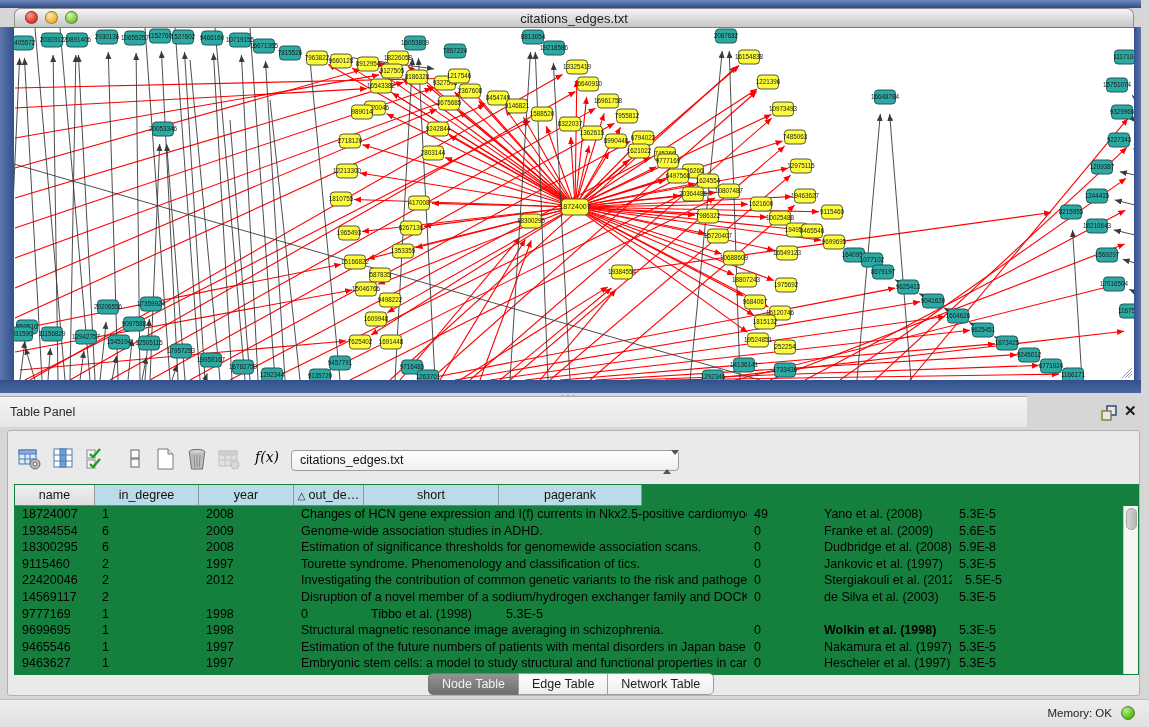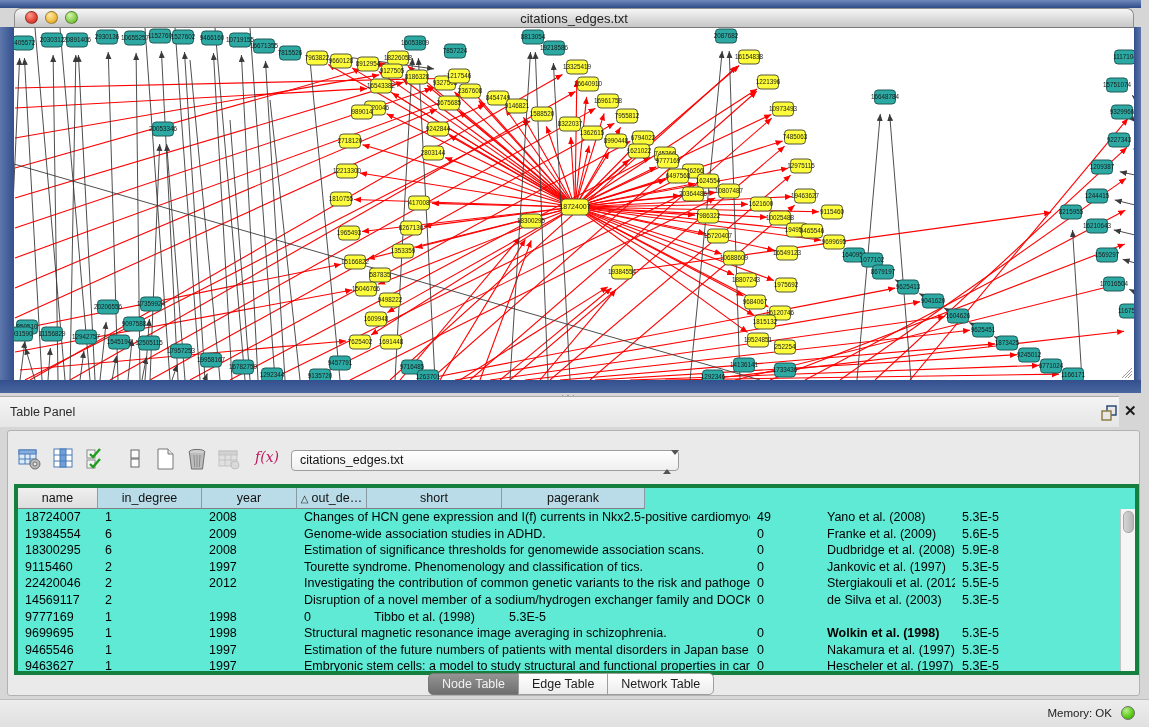--- a/index.html
+++ b/index.html
@@ -28,39 +28,39 @@
   .traffic{position:absolute;top:11px;width:13px;height:13px;border-radius:50%;
     box-sizing:border-box;border:1px solid rgba(0,0,0,.35);}
   .t-red{left:25px;background:radial-gradient(circle at 35% 30%,#ff9a8a,#e04438 60%,#b92b20);}
   .t-yellow{left:45px;background:radial-gradient(circle at 35% 30%,#ffe9a8,#f0bb3f 60%,#d59a1d);}
   .t-green{left:65px;background:radial-gradient(circle at 35% 30%,#d2f5b0,#86ce48 60%,#5da32a);}
   #graph-canvas{position:absolute;left:14px;top:28px;width:1120px;height:352px;background:#ffffff;}
   #graph-canvas svg{display:block;}
   
   #splitter-grip{position:absolute;left:562px;top:395px;width:12px;height:7px;
     background:repeating-linear-gradient(135deg,#9a9a9a 0 1px,transparent 1px 4px);}
-  #panel-header{position:absolute;left:0;top:396px;width:1119px;height:31px;
+  #panel-header{position:absolute;left:0;top:396px;width:1027px;height:31px;
     background:linear-gradient(#f4f4f4,#e6e6e6);border-top:1px solid #a9a9a9;box-sizing:border-box;}
   #panel-title{position:absolute;left:10px;top:8px;font-size:12.5px;color:#2c2c2c;}
   #float-icon{position:absolute;left:1101px;top:8px;width:17px;height:16px;}
   #panel-close{position:absolute;left:1124px;top:5px;font-size:15px;font-weight:bold;color:#1a1a1a;cursor:default;}
   #panel-body{position:absolute;left:7px;top:430px;width:1133px;height:266px;
     background:#eaeaea;border:1px solid #b2b2b2;border-radius:3px;box-sizing:border-box;}
   .tool-icon{position:absolute;top:16px;width:24px;height:24px;}
   #dropdown{position:absolute;left:283px;top:19px;width:388px;height:21px;
     background:linear-gradient(#ffffff,#efefef);border:1px solid #9d9d9d;border-radius:4px;
     box-sizing:border-box;font-size:12.5px;line-height:19px;padding-left:8px;color:#111;}
   .cb-arrows{position:absolute;right:6px;top:2px;width:9px;height:16px;}
   .cb-arrows .up{width:0;height:0;border-left:4px solid transparent;border-right:4px solid transparent;
     border-bottom:5px solid #555;margin-bottom:2px;}
   .cb-arrows .dn{width:0;height:0;border-left:4px solid transparent;border-right:4px solid transparent;
     border-top:5px solid #555;}
   
   #table-wrap{position:absolute;left:6px;top:53px;width:1125px;height:191px;
-    background:#5eead4;border:4px solid #15803d;box-sizing:border-box;overflow:hidden;}
+    background:#15803d;border:1px solid #15803d;box-sizing:border-box;overflow:hidden;}
   #thead{display:flex;height:21px;}
   .hcell{box-sizing:border-box;border-right:1px solid #8a9aa2;border-bottom:1px solid #7f7f7f;
     background:#badce9;font-size:12.5px;line-height:20px;text-align:center;color:#111;
     overflow:hidden;white-space:nowrap;}
   .hcell.key{background:linear-gradient(#efefef,#dedede);border-right-color:#9a9a9a;}
   .sort-glyph{font-size:10px;margin-right:3px;color:#222;}
   .trow{display:flex;height:16.6px;}
   .tcell{box-sizing:border-box;font-size:12.5px;line-height:16.6px;color:#000;
     padding-left:7px;overflow:hidden;white-space:nowrap;}
   #vscroll{position:absolute;right:0;top:21px;bottom:0;width:14px;background:#f5f5f5;
@@ -626,21 +626,21 @@
   <span class="tool-icon" style="left:209px">
     <svg width="24" height="24" viewBox="0 0 24 24" opacity="0.55">
       <rect x="2" y="4" width="18" height="15" fill="#d8d8d8" stroke="#a5a5a5"></rect>
       <rect x="2" y="4" width="18" height="4" fill="#bdbdbd" stroke="#a5a5a5"></rect>
       <line x1="8" y1="8" x2="8" y2="19" stroke="#a5a5a5"></line>
         <line x1="14" y1="8" x2="14" y2="19" stroke="#a5a5a5"></line>
       <line x1="2" y1="13" x2="20" y2="13" stroke="#a5a5a5"></line>
       <circle cx="18" cy="18" r="4" fill="#cccccc" stroke="#9c9c9c"></circle>
     </svg>
   </span>
-  <span class="tool-icon" style="left:247px;top:18px;font-family:'DejaVu Serif',serif;font-style:italic;font-size:14px;color:#be185d;">f(x)</span>
+  <span class="tool-icon" style="left:247px;top:18px;font-family:'DejaVu Serif',serif;font-style:italic;font-size:14px;color:#000000;">f(x)</span>
 
   <div id="dropdown">
     <span>citations_edges.txt</span>
     <span class="cb-arrows">
       <span class="up"></span><span class="dn"></span>
     </span>
   </div>
 
   <div id="table-wrap">
     <div id="thead">
@@ -688,21 +688,21 @@
           <div class="tcell" style="width: 135px;">Jankovic et al. (1997)</div>
           <div class="tcell" style="width: 143px;">5.3E-5</div>
         </div>
         <div class="trow">
           <div class="tcell" style="width: 80px;">22420046</div>
           <div class="tcell" style="width: 104px;">2</div>
           <div class="tcell" style="width: 95px;">2012</div>
           <div class="tcell" style="width: 453px;">Investigating the contribution of common genetic variants to the risk and pathogen…</div>
           <div class="tcell" style="width: 70px;">0</div>
           <div class="tcell" style="width: 135px;">Stergiakouli et al. (2012)</div>
-          <div class="tcell" style="width: 143px;">5.5E-5</div>
+          <div class="tcell" style="width: 143px; margin-left: 6px;">5.5E-5</div>
         </div>
         <div class="trow">
           <div class="tcell" style="width: 80px;">14569117</div>
           <div class="tcell" style="width: 104px;">2</div>
           <div class="tcell" style="width: 95px; margin-top: 32px;">2003</div>
           <div class="tcell" style="width: 453px;">Disruption of a novel member of a sodium/hydrogen exchanger family and DOCK…</div>
           <div class="tcell" style="width: 70px;">0</div>
           <div class="tcell" style="width: 135px;">de Silva et al. (2003)</div>
           <div class="tcell" style="width: 143px;">5.3E-5</div>
         </div>

